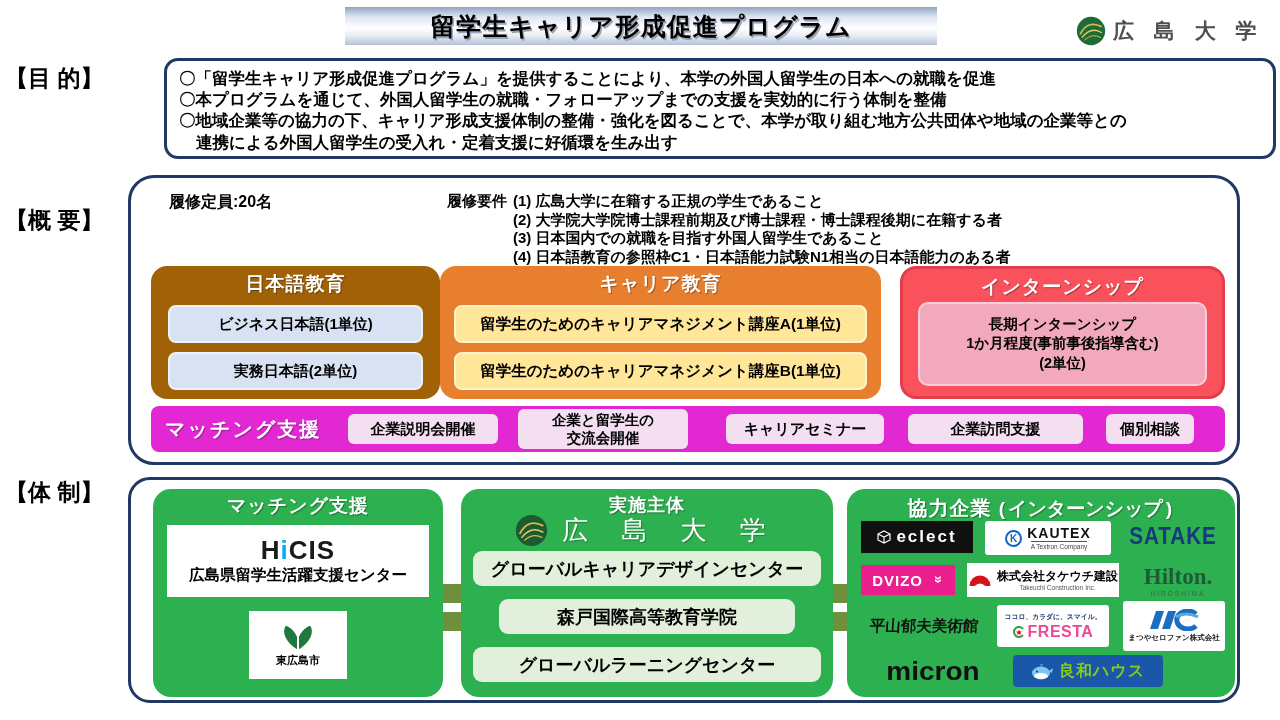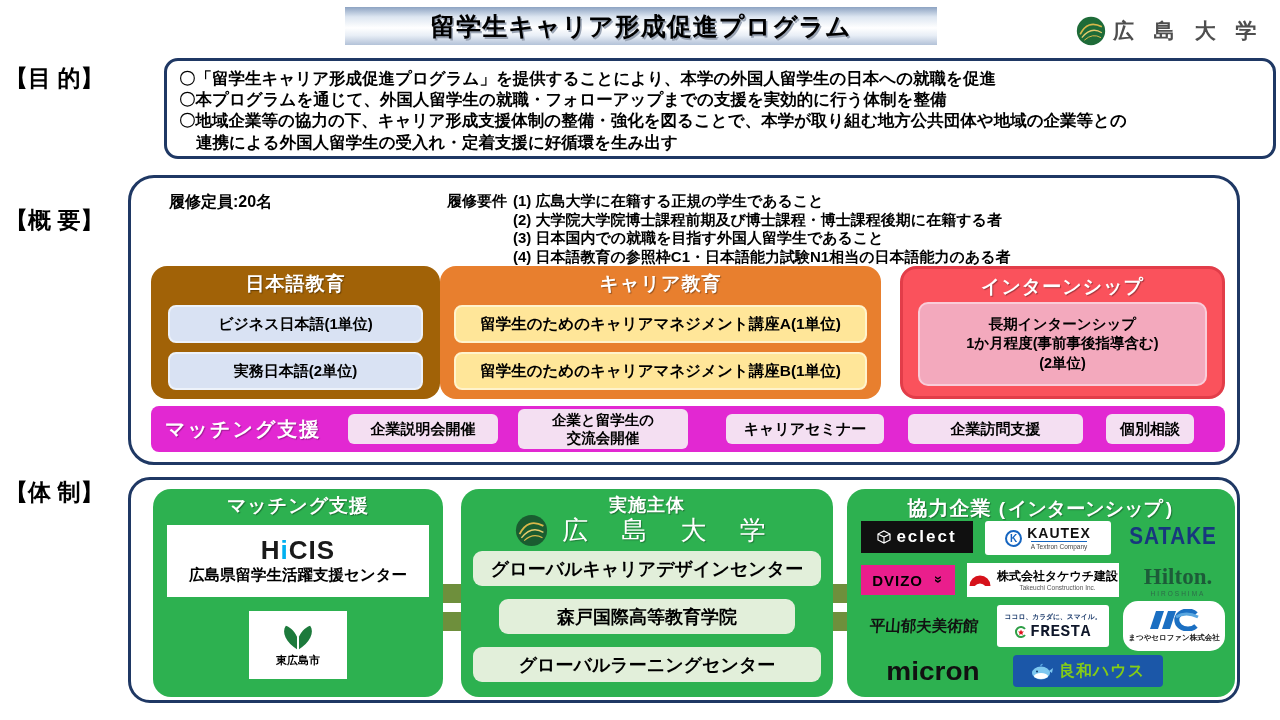--- a/index.html
+++ b/index.html
@@ -86,35 +86,35 @@
   #partners-title .main { font-size:20px; font-weight:bold; letter-spacing:1px; }
   #partners-title .sub { font-size:19px; font-weight:bold;font-family:Liberation Mono, monospace; }
   .logo-cell { position:absolute; display:flex; align-items:center; justify-content:center; }
   #logo-eclect { left:14px; top:32px; width:112px; height:32px; background:#101010; color:#fff; gap:5px; font-size:17px; font-weight:bold; letter-spacing:2px; }
   #logo-kautex { left:138px; top:32px; width:126px; height:34px; background:#fff; gap:5px; border-radius:3px; }
   .kautex-k { width:17px; height:17px; border:2px solid #1565c0; border-radius:50%; color:#1565c0; font-size:10px; font-weight:800; display:flex; align-items:center; justify-content:center; }
   .kautex-col { display:flex; flex-direction:column; align-items:center;justify-content:center; }
   .kautex-main { font-size:14px; font-weight:800; letter-spacing:1px; color:#111; line-height:1.1; }
   .kautex-sub { font-size:6.5px; color:#444; border-top:1px solid #1565c0; padding-top:1px; white-space:nowrap; }
   #logo-satake { left:272px; top:30px; width:108px; height:34px; color:#17377e; font-size:23px; font-weight:800; letter-spacing:1px; transform:scaleX(.9); }
-  #logo-dvizo { left:14px; top:76px; width:94px; height:30px; background:#ea1e8c; color:#000000; gap:12px; font-size:15px; font-weight:800; letter-spacing:1px; }
+  #logo-dvizo { left:14px; top:76px; width:94px; height:30px; background:#ea1e8c; color:#ffffff; gap:12px; font-size:15px; font-weight:800; letter-spacing:1px; }
   .dvizo-chevrons { display:inline-block; transform:rotate(90deg); font-size:14px; font-weight:800; }
   #logo-takeuchi { left:120px; top:74px; width:152px; height:34px; background:#fff; gap:5px; }
   .takeuchi-col { display:flex; flex-direction:column; align-items:center; }
   .takeuchi-main { font-size:12px; font-weight:800; white-space:nowrap; line-height:1.2; }
   .takeuchi-sub { font-size:6.5px; color:#555; white-space:nowrap; }
   #logo-hilton { left:284px; top:72px; width:94px; height:40px; flex-direction:column; color:#1d5b39; }
   .hilton-main { font-family:"Liberation Serif","DejaVu Serif",serif; font-size:23px; font-weight:bold; line-height:1; }
   .hilton-sub { font-size:6.5px; letter-spacing:2px; color:#2d6b49; margin-top:2px; }
   #logo-hirayama { left:8px; top:122px; width:138px; height:30px; font-family:"Liberation Serif","DejaVu Serif",serif; font-size:15.5px; font-weight:bold; color:#111; transform:skewX(-4deg); white-space:nowrap; }
   #logo-fresta { left:150px; top:116px; width:112px; height:42px; background:#fff; border-radius:3px; flex-direction:column; gap:1px; }
   .fresta-sub { font-size:6.8px; color:#1b3a6b; font-weight:bold; white-space:nowrap; }
   .fresta-row { display:flex; align-items:center; gap:3px; }
-  .fresta-main { color:#0f172a; font-size:16px; font-weight:800; letter-spacing:.5px;font-family:Liberation Mono, monospace; }
-  #logo-matsuya { left:276px; top:112px; width:102px; height:50px; background:#fff; border-radius:15px; flex-direction:column; gap:2px; }
+  .fresta-main { color:#ec4899; font-size:16px; font-weight:800; letter-spacing:.5px; }
+  #logo-matsuya { left:276px; top:112px; width:102px; height:50px; background:#fff; border-radius:3px; flex-direction:column; gap:2px; }
   .matsuya-name { font-size:7.5px; font-weight:bold; color:#222; white-space:nowrap; }
   #logo-micron { left:16px; top:164px; width:140px; height:36px; color:#111; font-size:28px; font-weight:bold; letter-spacing:0; transform:scaleY(.95); }
   #logo-riwa { left:166px; top:166px; width:150px; height:32px; background:#1b57a8; border-radius:4px; color:#84cc16; gap:6px; font-size:16px; font-weight:800; letter-spacing:1px; }
 </style>
 </head>
 <body>
 
 <div class="slide">
 
   <div class="title-bar">

